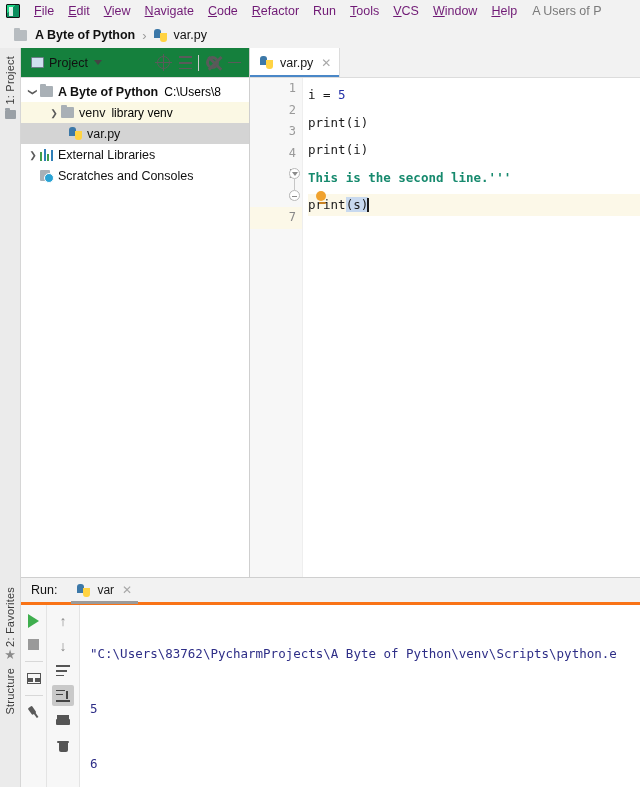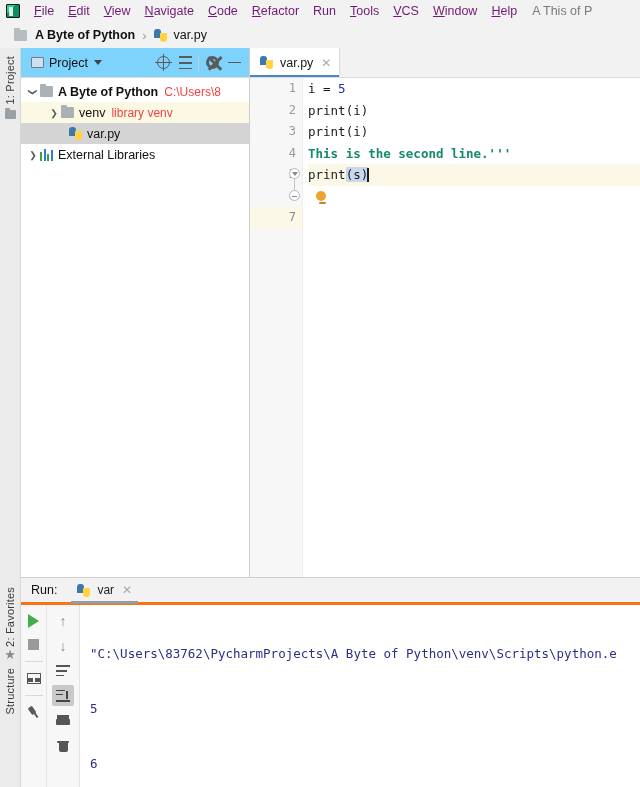--- a/index.html
+++ b/index.html
@@ -83,21 +83,21 @@
     content:"";position:absolute;top:-2px;left:0;width:5px;height:2px;background:#9aa0a6;border-radius:1px 1px 0 0;
   }
   .star-ico { color:#8a8a8a; font-size:13px; text-align:center; }
 
   
   .project-panel {
     position:absolute; left:21px; top:48px; width:229px; height:529px;
     background:#ffffff; border-right:1px solid #cfcfcf;
   }
   .pp-toolbar {
-    height:30px; display:flex; align-items:center; background:#7dd3fc;
+    height:30px; display:flex; align-items:center; background:#15803d;
     border-bottom:1px solid #dcdcdc; padding:0 4px;
   }
   .pp-title-ico {
     width:13px;height:11px;border:1.5px solid #6e7c8a;background:#cfe0f0;
     border-radius:1px; margin:0 5px 0 6px;
   }
   .pp-title { font-size:12.5px; color:#111; }
   .caret-down {
     width:0;height:0;border-left:4px solid transparent;border-right:4px solid transparent;
     border-top:5px solid #444; margin-left:6px;
@@ -131,21 +131,21 @@
   .arrow {
     width:14px; text-align:center; color:#5a5a5a; font-size:9px; flex:none;
   }
   .arr-open { transform:rotate(90deg); display:inline-block; }
   .f-ico {
     width:13px;height:11px;background:#a9b0b6;border-radius:1px;position:relative;flex:none;margin-right:5px;
   }
   .f-ico:before{content:"";position:absolute;top:-2.5px;left:0;width:6px;height:3px;background:#a9b0b6;border-radius:1px 1px 0 0;}
   .t-label { color:#111; }
   .t-label.bold { font-weight:bold; }
-  .t-muted { color:#ef4444; margin-left:6px; font-size:12px; }
+  .t-muted { color:#000000; margin-left:6px; font-size:12px; }
   .lib-ico { width:13px;height:12px;display:flex;gap:1.5px;align-items:flex-end;flex:none;margin-right:5px;}
   .lib-ico span{ width:2.2px;display:block; }
   .lib-ico span:nth-child(1){height:9px;background:#3f9e4d;}
   .lib-ico span:nth-child(2){height:12px;background:#2f7fb8;}
   .lib-ico span:nth-child(3){height:7px;background:#3f9e4d;}
   .lib-ico span:nth-child(4){height:11px;background:#2f7fb8;}
   .scr-ico { width:13px;height:12px;position:relative;flex:none;margin-right:5px;}
   .scr-ico:before{content:"";position:absolute;left:0;top:0;width:10px;height:11px;background:#a9b0b6;border-radius:1px;}
   .scr-ico:after{content:"";position:absolute;right:-1px;bottom:-1px;width:8px;height:8px;border-radius:50%;background:#2aa3d4;border:1px solid #fff;}
 
@@ -176,21 +176,21 @@
   }
   .fold:after{
     content:""; position:absolute; left:2px; top:4.5px; width:5px;height:1.2px;background:#8a8a8a;
   }
   .fold.f5:after{ width:0;height:0;left:2px;top:3px;border-left:3px solid transparent;border-right:3px solid transparent;border-top:4px solid #8a8a8a;background:none;}
   .fold-line{ position:absolute; right:7px; width:1px; background:#c6c6c6; }
   .code {
     flex:1; position:relative; font-family:"DejaVu Sans Mono", monospace;
     font-size:12.5px; padding-left:5px;
   }
-  .cline { height:21.5px; line-height:21.5px; white-space:pre; }
+  .cline { height:21.5px; line-height:21.5px; white-space:pre;margin-top:6px; }
   .cline.cur { background:#fcf8e8; }
   .num { color:#2432a8; }
   .str { color:#178a6e; font-weight:bold; }
   .plain { color:#1a1a1a; }
   .sel { background:#c8d9ef; }
   .caret { display:inline-block;width:1.5px;height:14px;background:#1a1a1a;vertical-align:-3px;margin-left:-1px;}
   .bulb {
     position:absolute; left:13px; top:113px; width:12px;height:12px;
   }
   .bulb .b{ width:10px;height:10px;border-radius:50%;background:#f0a22e; }
@@ -264,21 +264,21 @@
     <div class="menu-item"><span class="menu-underline">E</span>dit</div>
     <div class="menu-item"><span class="menu-underline">V</span>iew</div>
     <div class="menu-item"><span class="menu-underline">N</span>avigate</div>
     <div class="menu-item"><span class="menu-underline">C</span>ode</div>
     <div class="menu-item"><span class="menu-underline">R</span>efactor</div>
     <div class="menu-item">Run</div>
     <div class="menu-item"><span class="menu-underline">T</span>ools</div>
     <div class="menu-item"><span class="menu-underline">V</span>CS</div>
     <div class="menu-item"><span class="menu-underline">W</span>indow</div>
     <div class="menu-item"><span class="menu-underline">H</span>elp</div>
-    <div class="win-title">A This of P</div>
+    <div class="win-title">A Users of P</div>
   </div>
 
   <div class="breadcrumb">
     <div class="bc-folder-ico"></div>
     <span class="bc-proj">A Byte of Python</span>
     <span class="bc-sep">›</span>
     <span class="py-ico"></span>
     <span class="bc-file">var.py</span>
   </div>
 
@@ -343,20 +343,25 @@
         <span class="arrow">❯</span>
         <span class="lib-ico">
             <span></span>
             <span></span>
             <span></span>
             <span></span>
           </span>
         <span class="t-label">External Libraries</span>
       </div>
 
+      <div class="tree-row lvl1">
+        <span class="arrow"></span>
+        <span class="scr-ico"></span>
+        <span class="t-label">Scratches and Consoles</span>
+      </div>
     </div>
   </div>
 
   <div class="editor-area">
     <div class="tabbar">
       <div class="tab">
         <span class="py-ico"></span>
         <span>var.py</span>
         <span class="tab-close">✕</span>
         <div class="tab-underline"></div>

